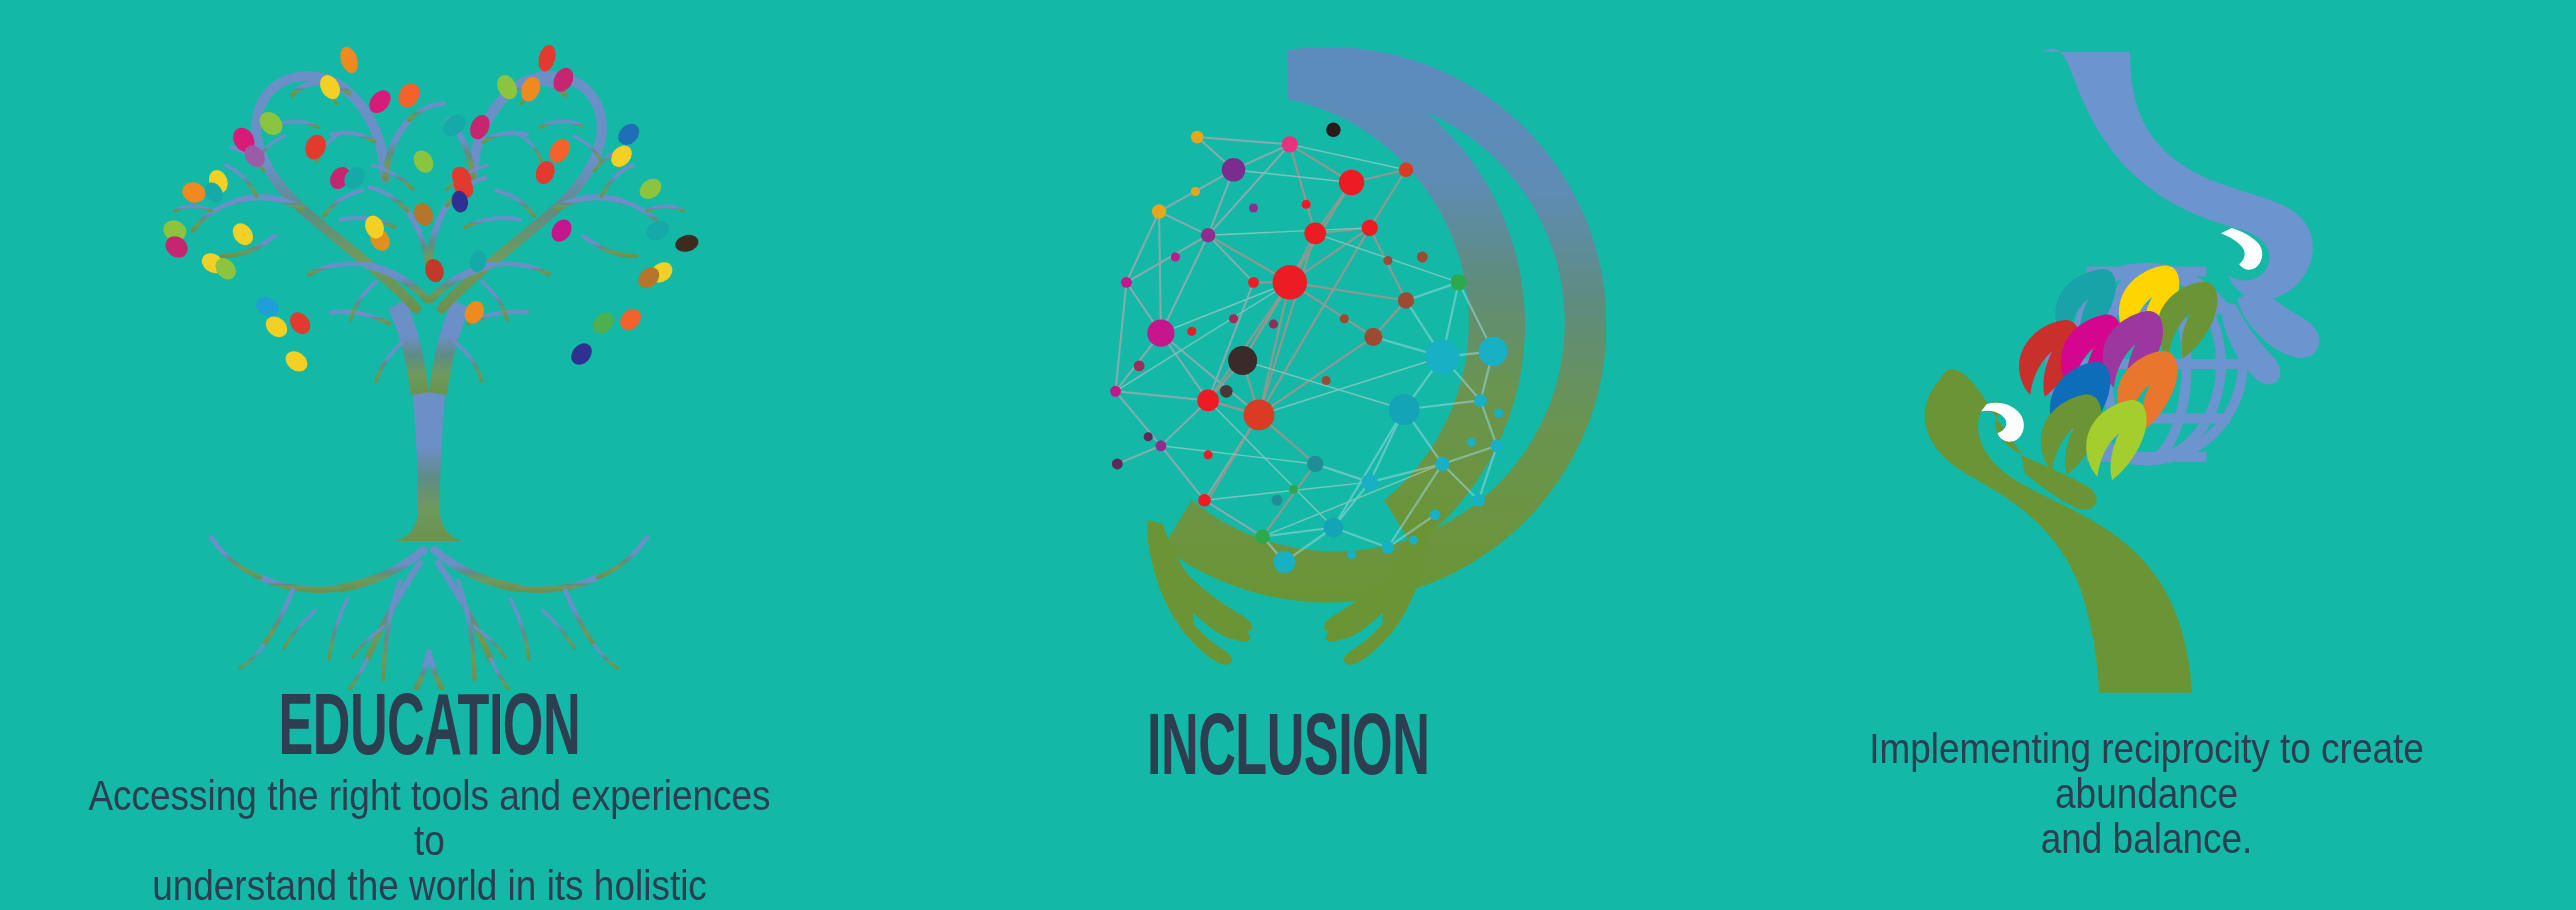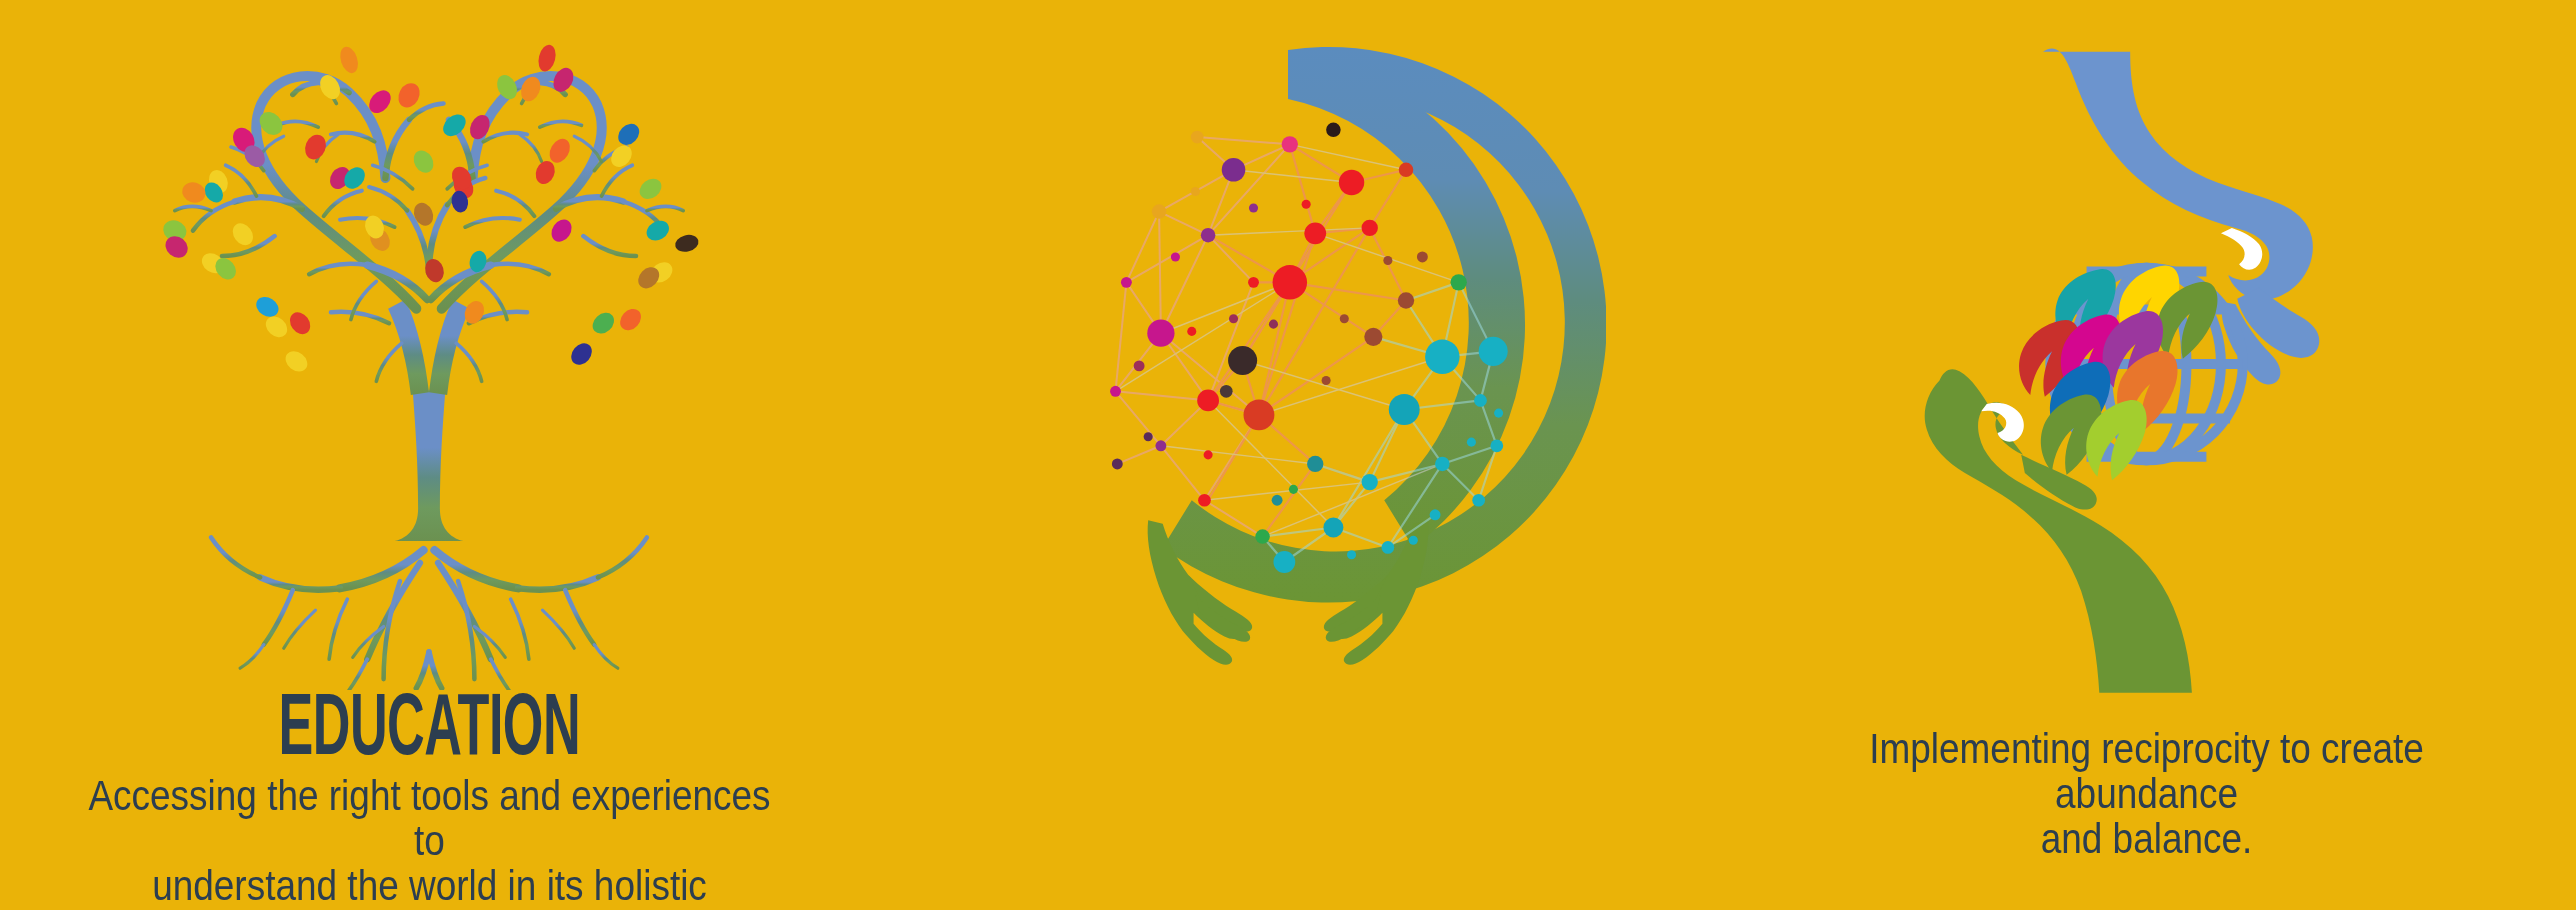--- a/index.html
+++ b/index.html
@@ -10,21 +10,21 @@
   body {
     width: 2576px;
     height: 910px;
     overflow: hidden;
     font-family: "Liberation Sans", sans-serif;
   }
   #board {
     position: relative;
     width: 2576px;
     height: 910px;
-    background: #eab308;
+    background: #14b8a6;
     display: flex;
     flex-direction: row;
     align-items: flex-start;
   }
   .column {
     position: relative;
     width: 859px;
     height: 910px;
     display: flex;
     flex-direction: column;
@@ -442,20 +442,23 @@
           <circle cx="488" cy="584" r="5" fill="#17B0C4"></circle>
           <circle cx="552" cy="476" r="5" fill="#17B0C4"></circle>
           <circle cx="582" cy="444" r="5" fill="#17B0C4"></circle>
           <circle cx="312" cy="218" r="5" fill="#8E2E8E"></circle>
           <circle cx="370" cy="214" r="5" fill="#ED1C24"></circle>
           <circle cx="290" cy="340" r="5" fill="#9C2E5A"></circle>
           <circle cx="162" cy="500" r="6" fill="#5A2B5A"></circle>
         </g>
       </svg>
     </div>
+    <div class="title-row">
+      <h2 class="col-title">INCLUSION</h2>
+    </div>
   </div>
 
   <div class="column">
     <div class="icon-wrap">
       <svg width="563" height="690" viewBox="0 0 620 760">
 
         <g>
           <path fill="#6C94CE" d="M196 46 L292 46 C292 84 298 112 314 136 C330 160 356 178 388 190 C416 200 440 206 458 214 C476 222 488 234 492 250 C496 268 490 288 476 302 C462 316 444 322 428 318 C414 314 404 304 400 292 C412 300 426 300 436 292 C446 284 448 270 442 260 C436 250 424 244 408 240 C370 230 334 214 306 190 C272 162 248 124 232 80 C222 54 214 34 196 46 Z"></path>
           <path fill="#6C94CE" d="M434 306 C448 318 466 330 480 338 C494 346 502 356 500 368 C498 380 486 386 472 382 C456 378 440 366 428 352 C418 340 412 328 410 318 Z"></path>
           <path fill="#6C94CE" d="M408 324 C418 344 432 364 446 378 C456 388 460 398 456 406 C450 416 438 414 428 404 C414 390 402 370 396 350 C392 338 392 328 396 322 Z"></path>

